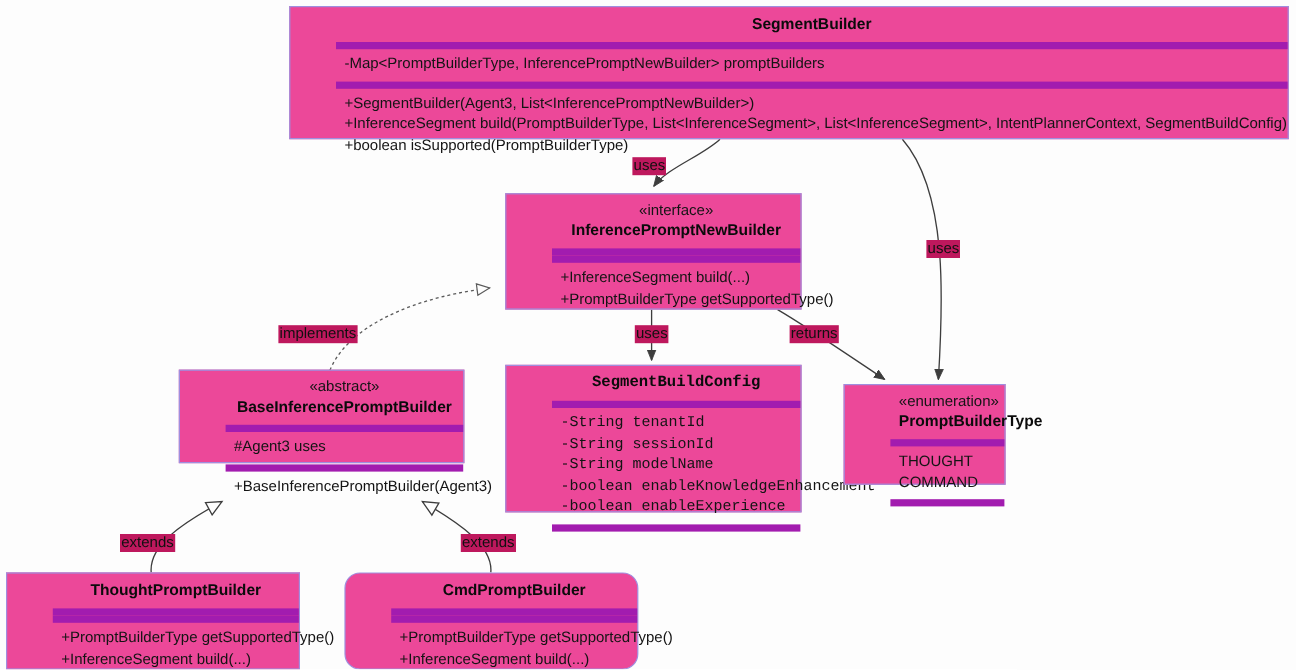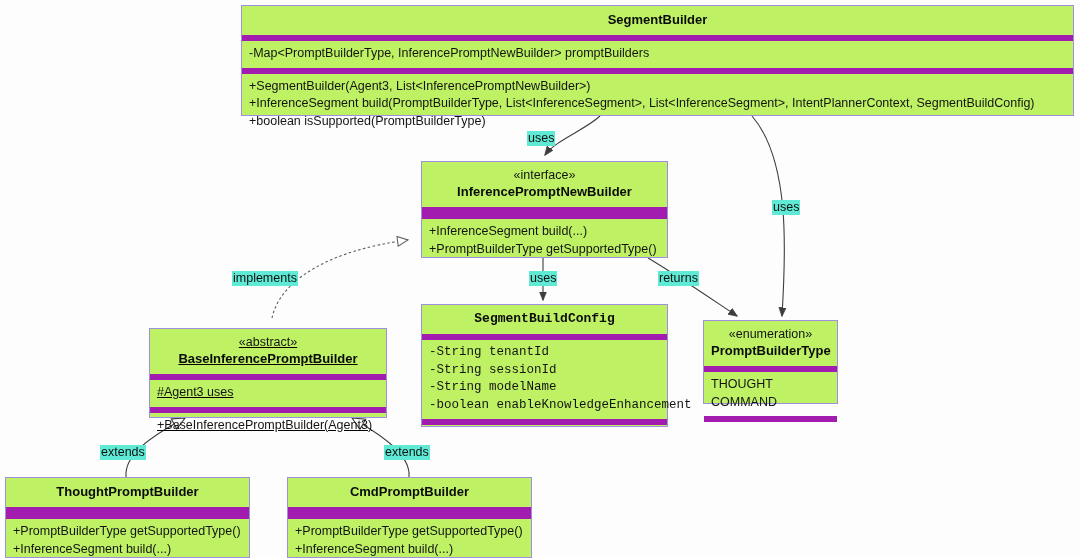--- a/index.html
+++ b/index.html
@@ -18,24 +18,25 @@
   svg.edges {
     position: absolute;
     left: 0; top: 0;
     width: 1080px;
     height: 558px;
     pointer-events: none;
   }
   .uml-box {
     position: absolute;
     box-sizing: border-box;
-    background: #bef264;
+    background: #ec4899;
     border: 1px solid #9f8fdf;
     display: flex;
     flex-direction: column;
+    padding-left: 38px;
   }
   .compartment {
     box-sizing: border-box;
     padding: 4px 7px 5px 7px;
   }
   .compartment + .compartment {
     border-top: 6px solid #a21caf;
   }
   .comp-header {
     text-align: center;
@@ -64,21 +65,21 @@
     white-space: nowrap;
   }
   .comp-empty {
     height: 11px;
     padding: 0;
   }
   .edge-label {
     position: absolute;
     font-size: 12.5px;
     color: #101010;
-    background: #5eead4;
+    background: #be185d;
     line-height: 15px;
     padding: 0 1px;
     white-space: nowrap;
   }
 </style>
 </head>
 <body>
 
 <div id="canvas">
 
@@ -132,21 +133,21 @@
       <span class="stereotype">«interface»</span>
       <span class="cls-name">InferencePromptNewBuilder</span>
     </div>
     <div class="compartment comp-empty"></div>
     <div class="compartment">
       <span class="member">+InferenceSegment build(...)</span>
       <span class="member">+PromptBuilderType getSupportedType()</span>
     </div>
   </div>
 
-  <div class="uml-box" style="left:149px; top:328px; width:238px; height:90px;text-decoration:underline;">
+  <div class="uml-box" style="left:149px; top:308px; width:238px; height:78px;">
     <div class="compartment comp-header">
       <span class="stereotype">«abstract»</span>
       <span class="cls-name">BaseInferencePromptBuilder</span>
     </div>
     <div class="compartment">
       <span class="member">#Agent3 uses</span>
     </div>
     <div class="compartment">
       <span class="member">+BaseInferencePromptBuilder(Agent3)</span>
     </div>
@@ -154,20 +155,21 @@
 
   <div class="uml-box" style="left:421px; top:304px; width:247px; height:123px;font-family:Liberation Mono, monospace;">
     <div class="compartment comp-header">
       <span class="cls-name">SegmentBuildConfig</span>
     </div>
     <div class="compartment">
       <span class="member">-String tenantId</span>
       <span class="member">-String sessionId</span>
       <span class="member">-String modelName</span>
       <span class="member">-boolean enableKnowledgeEnhancement</span>
+      <span class="member">-boolean enableExperience</span>
     </div>
     <div class="compartment comp-empty"></div>
   </div>
 
   <div class="uml-box" style="left:703px; top:320px; width:135px; height:84px;">
     <div class="compartment comp-header">
       <span class="stereotype">«enumeration»</span>
       <span class="cls-name">PromptBuilderType</span>
     </div>
     <div class="compartment">
@@ -181,21 +183,21 @@
     <div class="compartment comp-header">
       <span class="cls-name">ThoughtPromptBuilder</span>
     </div>
     <div class="compartment comp-empty"></div>
     <div class="compartment">
       <span class="member">+PromptBuilderType getSupportedType()</span>
       <span class="member">+InferenceSegment build(...)</span>
     </div>
   </div>
 
-  <div class="uml-box" style="left:287px; top:477px; width:245px; height:81px;">
+  <div class="uml-box" style="left:287px; top:477px; width:245px; height:81px;border-radius:13px;">
     <div class="compartment comp-header">
       <span class="cls-name">CmdPromptBuilder</span>
     </div>
     <div class="compartment comp-empty"></div>
     <div class="compartment">
       <span class="member">+PromptBuilderType getSupportedType()</span>
       <span class="member">+InferenceSegment build(...)</span>
     </div>
   </div>
 

